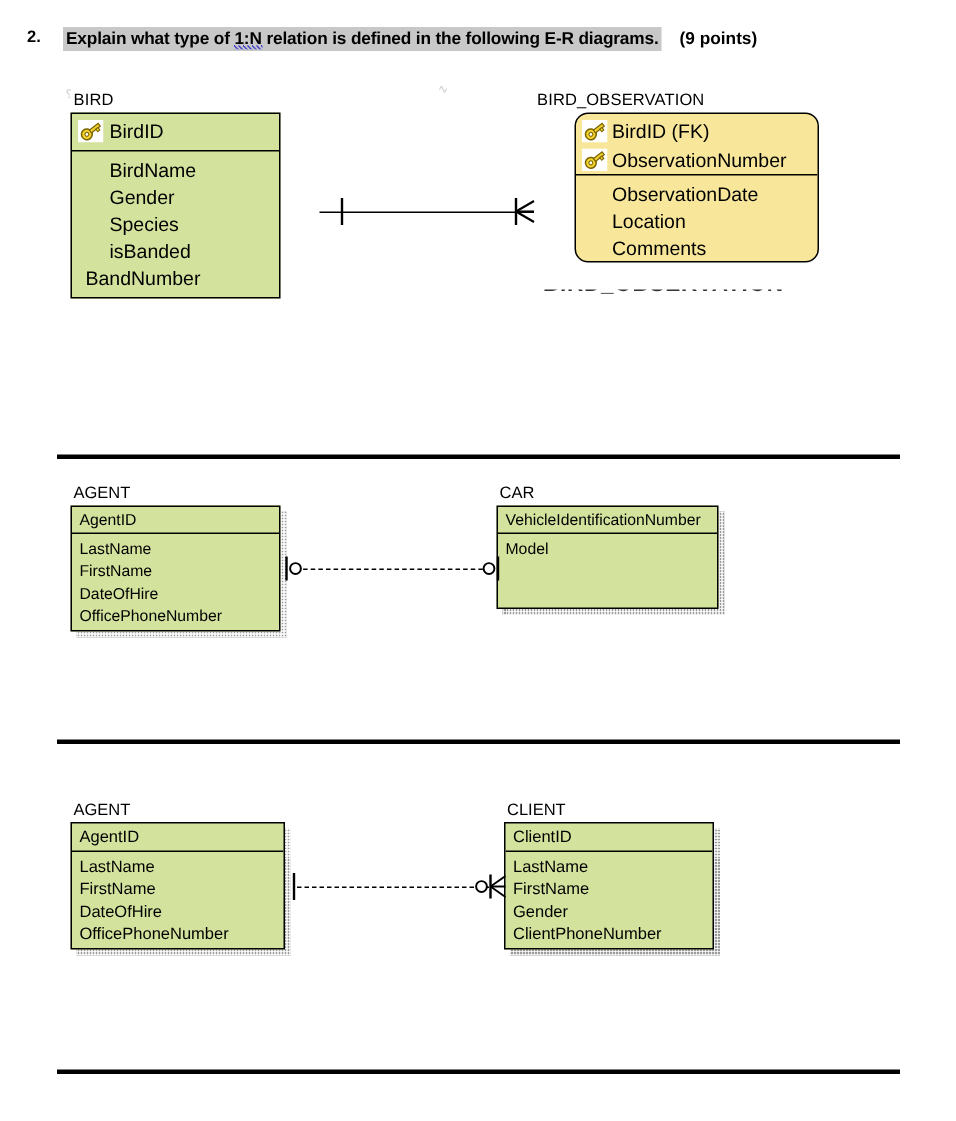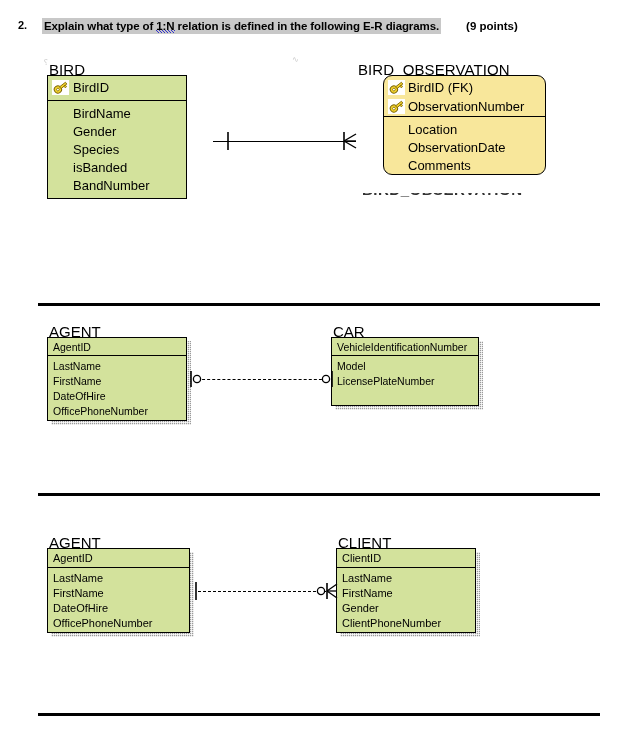--- a/index.html
+++ b/index.html
@@ -51,21 +51,21 @@
     background-size: 3px 3px;
     background-repeat: repeat-x;
     background-position: 0 100%;
     padding-bottom: 1px;
   }
   #question-points {
     font-size: 11.5px;
     font-weight: bold;
     color: #000;
     white-space: nowrap;
-    margin-left: 25px;
+    margin-left: 12px;
   }
 
   
   .divider {
     position: absolute;
     left: 38px;
     width: 562px;
     height: 0;
     border-top: 3px solid #000000;
   }
@@ -83,21 +83,21 @@
   }
 
   
   .entity {
     position: absolute;
   }
   .entity-title {
     position: absolute;
     left: 2px;
     top: -14px;
-    font-size: 15px;
+    font-size: 11px;
     color: #000;
     white-space: nowrap;
     letter-spacing: 0.1px;
   }
   .entity-title.tight { letter-spacing: 0px; }
   .entity-box {
     position: absolute;
     left: 0; top: 0;
     box-sizing: border-box;
     border: 1px solid #000;
@@ -213,21 +213,21 @@
         </div>
       <div class="attr-row" style="font-size:13px; padding-left:25px; height:18px;">
           <span class="attr-text">Gender</span>
         </div>
       <div class="attr-row" style="font-size:13px; padding-left:25px; height:18px;">
           <span class="attr-text">Species</span>
         </div>
       <div class="attr-row" style="font-size:13px; padding-left:25px; height:18px;">
           <span class="attr-text">isBanded</span>
         </div>
-      <div class="attr-row" style="font-size:13px; padding-left:25px; height:18px;">
+      <div class="attr-row" style="font-size:13px; padding-left:9px; height:18px;">
           <span class="attr-text">BandNumber</span>
         </div>
     </div>
   </div>
 </div>
 
 <div class="entity" style="left:356px; top:75px; width:163px; height:100px;">
   <div class="entity-title">BIRD_OBSERVATION</div>
   <div class="entity-box yellow" style="width:163px; height:100px;margin-left:27px;">
     <div class="pk-section" style="height:41px;">
@@ -255,24 +255,24 @@
               <rect x="8.2" y="6.4" width="7.4" height="2.3" fill="#f2d22e" stroke="#7a6400" stroke-width="0.8"></rect>
               <rect x="12.0" y="8.4" width="1.8" height="2.2" fill="#f2d22e" stroke="#7a6400" stroke-width="0.7"></rect>
             </g>
           </svg>
         </span>
         <span class="attr-text">ObservationNumber</span>
       </div>
     </div>
     <div class="attr-section">
       <div class="attr-row" style="font-size:13px; padding-left:24px; height:18px;">
+          <span class="attr-text">ObservationDate</span>
+        </div>
+      <div class="attr-row" style="font-size:13px; padding-left:24px; height:18px;">
           <span class="attr-text">Location</span>
-        </div>
-      <div class="attr-row" style="font-size:13px; padding-left:24px; height:18px;">
-          <span class="attr-text">ObservationDate</span>
         </div>
       <div class="attr-row" style="font-size:13px; padding-left:24px; height:18px;">
           <span class="attr-text">Comments</span>
         </div>
     </div>
   </div>
 </div>
 
 <div class="connector" style="left:213px; top:130px; width:145px; height:22px;">
   <div class="conn-line" style="left:0px; top:11px; width:143px;"></div>
@@ -328,23 +328,20 @@
   <div class="entity-title tight">CAR</div>
   <div class="entity-box" style="width:148px; height:69px;">
     <div class="pk-section" style="height:18px;">
       <div class="attr-row" style="font-size:10.5px; padding-left:5px; height:14px;">
           <span class="attr-text">VehicleIdentificationNumber</span>
         </div>
     </div>
     <div class="attr-section">
       <div class="attr-row" style="font-size:10.5px; padding-left:5px; height:15px;">
           <span class="attr-text">Model</span>
-        </div>
-      <div class="attr-row" style="font-size:10.5px; padding-left:5px; height:15px;">
-          <span class="attr-text">LicensePlateNumber</span>
         </div>
     </div>
   </div>
 </div>
 
 <div class="connector" style="left:189px; top:368px; width:146px; height:22px;">
   <div class="conn-line dashed" style="left:8px; top:11px; width:130px;"></div>
   <div class="conn-sym" style="left:0px; top:2px;">
     <svg width="14" height="18">
       <line x1="2" y1="1" x2="2" y2="17" stroke="#000" stroke-width="1.6"></line>

